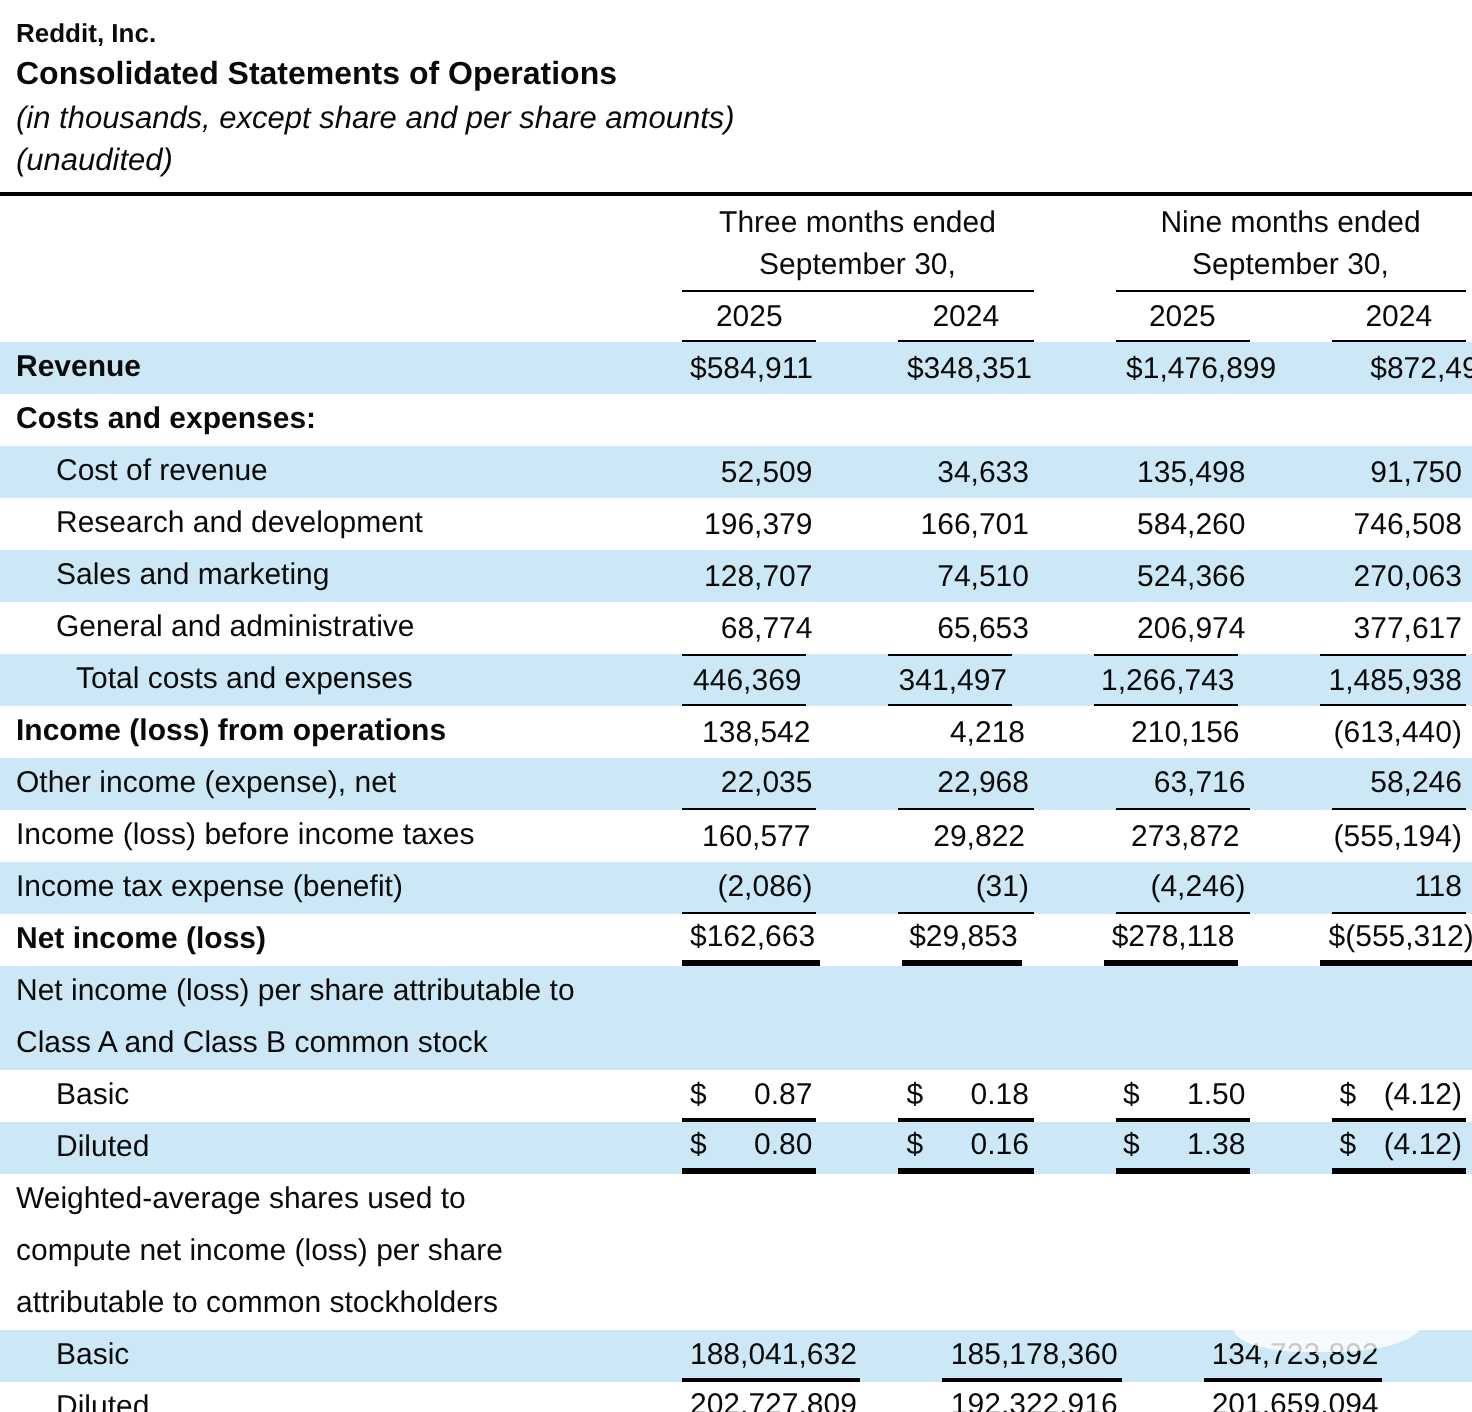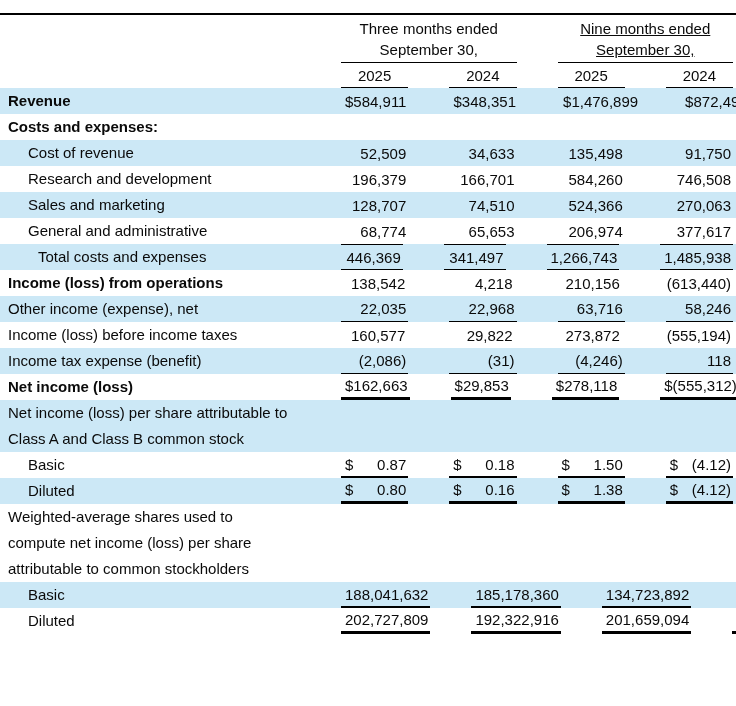--- a/index.html
+++ b/index.html
@@ -68,21 +68,21 @@
 
   
   .group {
     text-align: center;
     font-size: 15px;
     line-height: 21px;
     padding: 3px 0 2px 0;
     border-bottom: 1.5px solid #000;
   }
   .g1 { grid-column: 2 / span 2; }
-  .g2 { grid-column: 4 / span 2; text-decoration: underline; }
+  .g2 { grid-column: 4 / span 2; }
   .year {
     text-align: center;
     font-size: 15px;
     padding: 4px 0 2px 0;
     border-bottom: 1.5px solid #000;
   }
 
   
   .watermark {
     position: absolute;
@@ -103,20 +103,26 @@
     height: 12px;
     background: rgba(255,255,255,0.85);
     border-radius: 50%;
   }
 </style>
 </head>
 <body>
 
 <div class="page">
 
+  <div class="doc-header">
+    <div class="company">Reddit, Inc.</div>
+    <div class="title">Consolidated Statements of Operations</div>
+    <div class="note">(in thousands, except share and per share amounts)</div>
+    <div class="note">(unaudited)</div>
+  </div>
 
   <div class="toprule"></div>
 
   <div class="row">
     <div class="lbl"></div>
     <div class="group g1">
       <div>Three months ended</div>
       <div>September 30,</div>
     </div>
     <div class="group g2">

